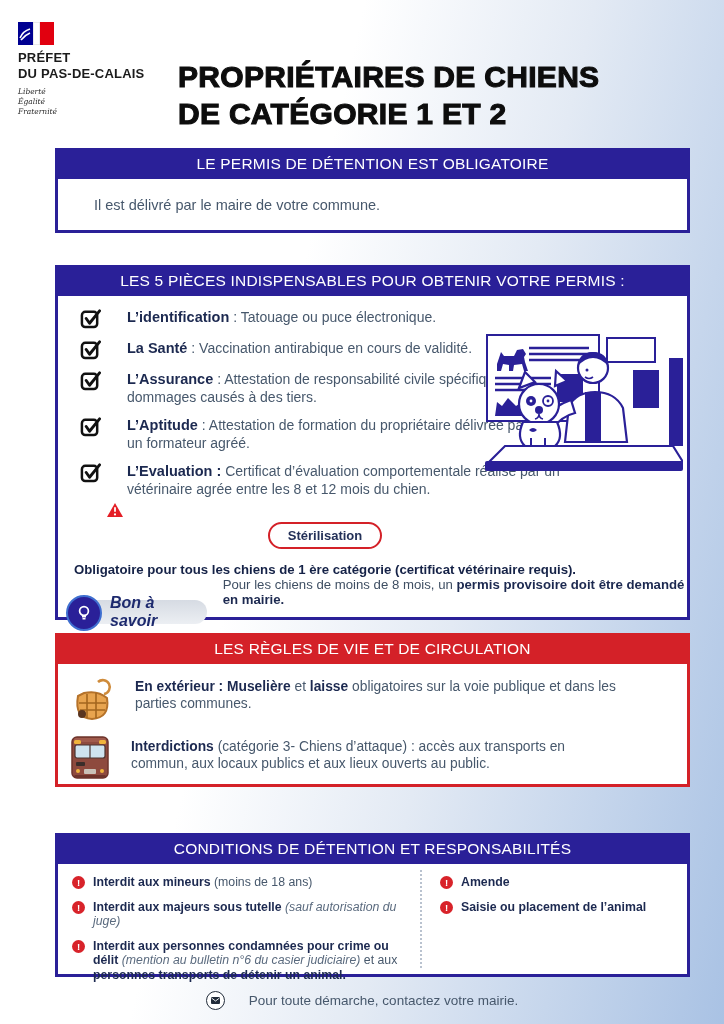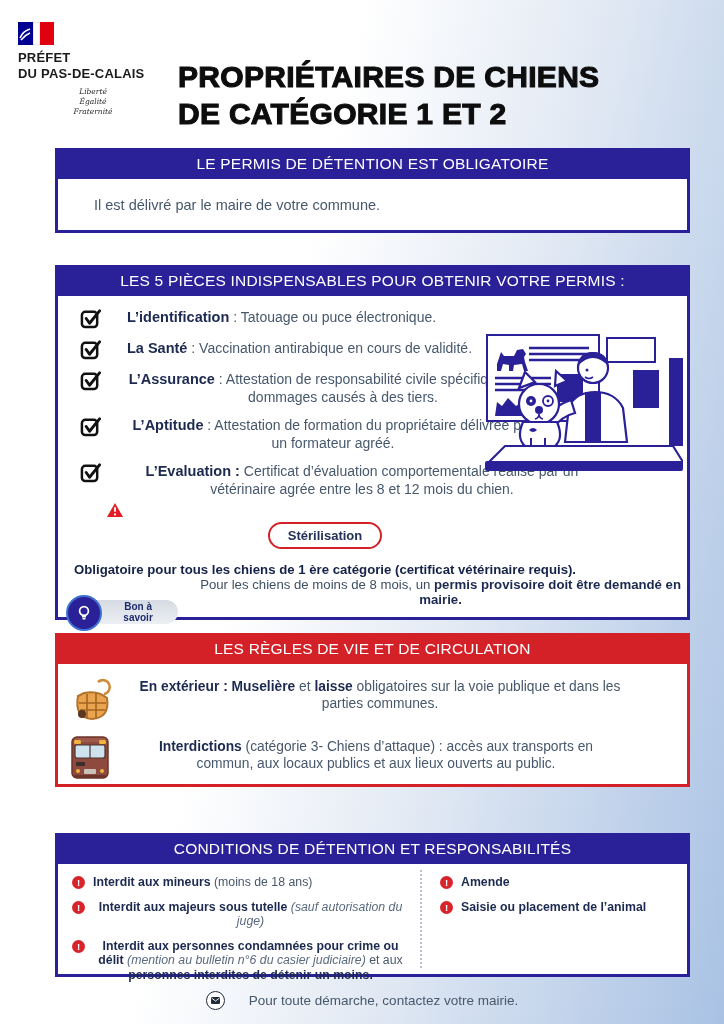--- a/index.html
+++ b/index.html
@@ -9,32 +9,32 @@
     background:linear-gradient(103deg,#ffffff 38%,#e3eaf4 62%,#a9c2e4 100%);
   }
   
   .logo{position:absolute;left:18px;top:22px;width:150px;}
   .flag{display:flex;height:23px;align-items:stretch;}
   .flag .b{width:15px;background:#000091;position:relative;}
   .flag .b svg{position:absolute;left:1px;top:4px;}
   .flag .w{width:7px;background:#ffffff;box-shadow:inset 0 0 0 .5px #d7d7d7;}
   .flag .r{width:14px;background:#e1000f;}
   .ministry{font-weight:bold;font-size:13px;line-height:15.5px;color:#1b1b1b;margin-top:5px;letter-spacing:.2px;}
-  .motto{font-family:"DejaVu Serif",serif;font-style:italic;font-size:7.5px;line-height:10px;color:#2a2a2a;margin-top:6px;text-align:center;}
+  .motto{font-family:"DejaVu Serif",serif;font-style:italic;font-size:7.5px;line-height:10px;color:#2a2a2a;margin-top:6px;}
   .title{
     position:absolute;left:178px;top:58px;font-weight:bold;font-size:30px;line-height:37px;
     color:#0d0d0d;letter-spacing:.3px;-webkit-text-stroke:1.1px #0d0d0d;
   }
   
   .section{position:absolute;left:55px;width:635px;}
   .sec-head{height:31px;display:flex;align-items:center;justify-content:center;
     color:#fff;font-weight:normal;font-size:15.5px;letter-spacing:.2px;}
   .navy{background:#2a2098;}
   .red-bg{background:#d42128;}
-  .sec-body{background:#fff;position:relative;text-align:center;}
+  .sec-body{background:#fff;position:relative;}
   .navy-border{border:3px solid #2a2098;border-top:none;}
   .red-border{border:3px solid #d42128;border-top:none;}
   .part-bold{font-weight:bold;color:#1c2950;}
   .part-italic{font-style:italic;color:#5a6a7e;}
   
   .permit-body{height:51px;display:flex;align-items:center;padding-left:36px;
     font-size:14.5px;color:#47586c;}
   
   .pieces-body{height:321px;}
   .checklist{padding:13px 0 0 22px;}
@@ -46,22 +46,22 @@
   .illustration{position:absolute;left:423px;top:34px;width:202px;height:146px;}
   .steril-row{position:absolute;left:16px;top:226px;display:flex;align-items:center;gap:13px;flex-direction:column;}
   .warning{position:absolute;left:48px;top:206px;}
   .steril-badge{width:110px;height:23px;border:2.5px solid #d42128;border-radius:14px;
     display:flex;align-items:center;justify-content:center;
     font-weight:bold;font-size:13px;color:#233058;background:#fff;}
   .steril-text{font-weight:bold;font-size:13.2px;color:#152247;}
   .bas-row{position:absolute;left:14px;top:264px;display:flex;align-items:center;}
   .bas-pill{position:relative;height:24px;padding:0 12px 0 38px;margin-left:0;
     background:linear-gradient(#d6dbe3,#eceff3);border-radius:13px;
-    display:flex;align-items:center;font-weight:bold;
-    font-size:10px;color:#1d2a6e;margin-top:40px;}
+    display:flex;align-items:center;font-weight:bold;font-style:italic;
+    font-size:16px;color:#1d2a6e;margin-top:40px;}
   .bas-circle{position:absolute;left:-6px;top:-5px;width:32px;height:32px;border-radius:50%;
     background:#2a2098;border:2.5px solid #3f6fd0;display:flex;align-items:center;justify-content:center;}
   .bas-text{margin-left:16px;font-size:13.2px;color:#3f4f63;}
   
   .rules-body{height:120px;}
   .rule-row{position:absolute;left:12px;display:flex;align-items:flex-start;gap:14px;}
   .rule-row .txt{font-size:13.8px;line-height:17px;color:#47586c;max-width:490px;padding-top:4px;margin-left:7px;}
   .rule-1{top:10px;} .rule-2{top:70px;}
   
   .cond-body{height:110px;}
@@ -273,21 +273,21 @@
         <div class="cond-item">
           <span class="excl">!</span>
           <div class="cond-text"><span class="part-bold">Interdit aux mineurs</span><span class="part-regular"> (moins de 18 ans)</span></div>
         </div>
         <div class="cond-item">
           <span class="excl">!</span>
           <div class="cond-text"><span class="part-bold">Interdit aux majeurs sous tutelle</span><span class="part-italic"> (sauf autorisation du juge)</span></div>
         </div>
         <div class="cond-item">
           <span class="excl">!</span>
-          <div class="cond-text"><span class="part-bold">Interdit aux personnes condamnées pour crime ou délit</span><span class="part-italic"> (mention au bulletin n°6 du casier judiciaire)</span><span class="part-regular"> et aux </span><span class="part-bold">personnes interdites de détenir un moins.</span></div>
+          <div class="cond-text"><span class="part-bold">Interdit aux personnes condamnées pour crime ou délit</span><span class="part-italic"> (mention au bulletin n°6 du casier judiciaire)</span><span class="part-regular"> et aux </span><span class="part-bold">personnes transports de détenir un animal.</span></div>
         </div>
       </div>
 
       <div class="cond-col col-right">
         <div class="cond-item">
           <span class="excl">!</span>
           <div class="cond-text"><span class="part-bold">Amende</span></div>
         </div>
         <div class="cond-item">
           <span class="excl">!</span>

